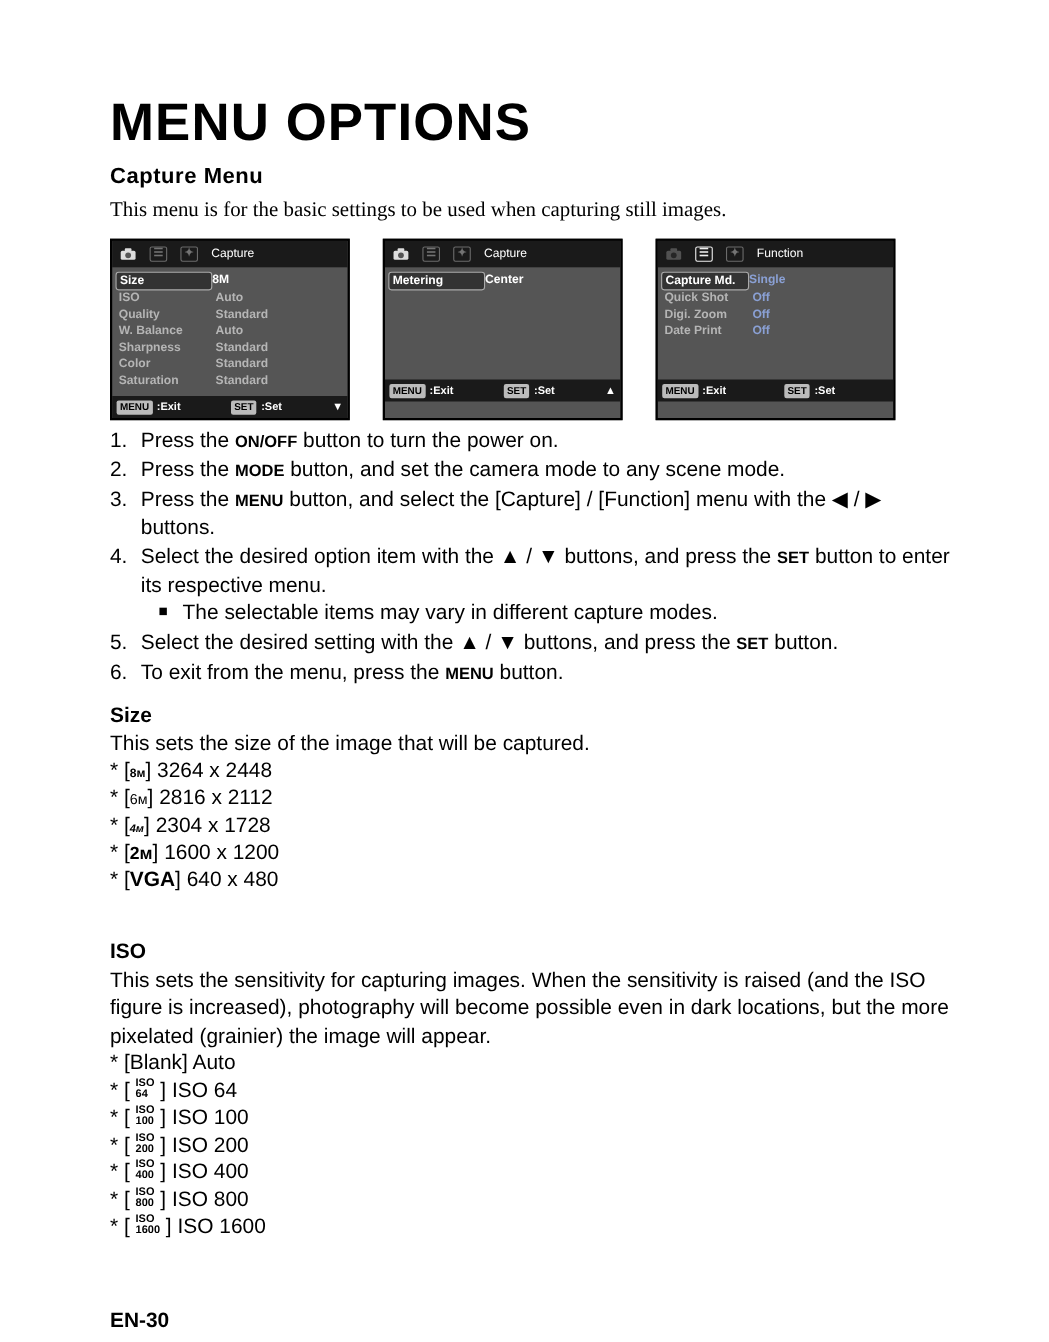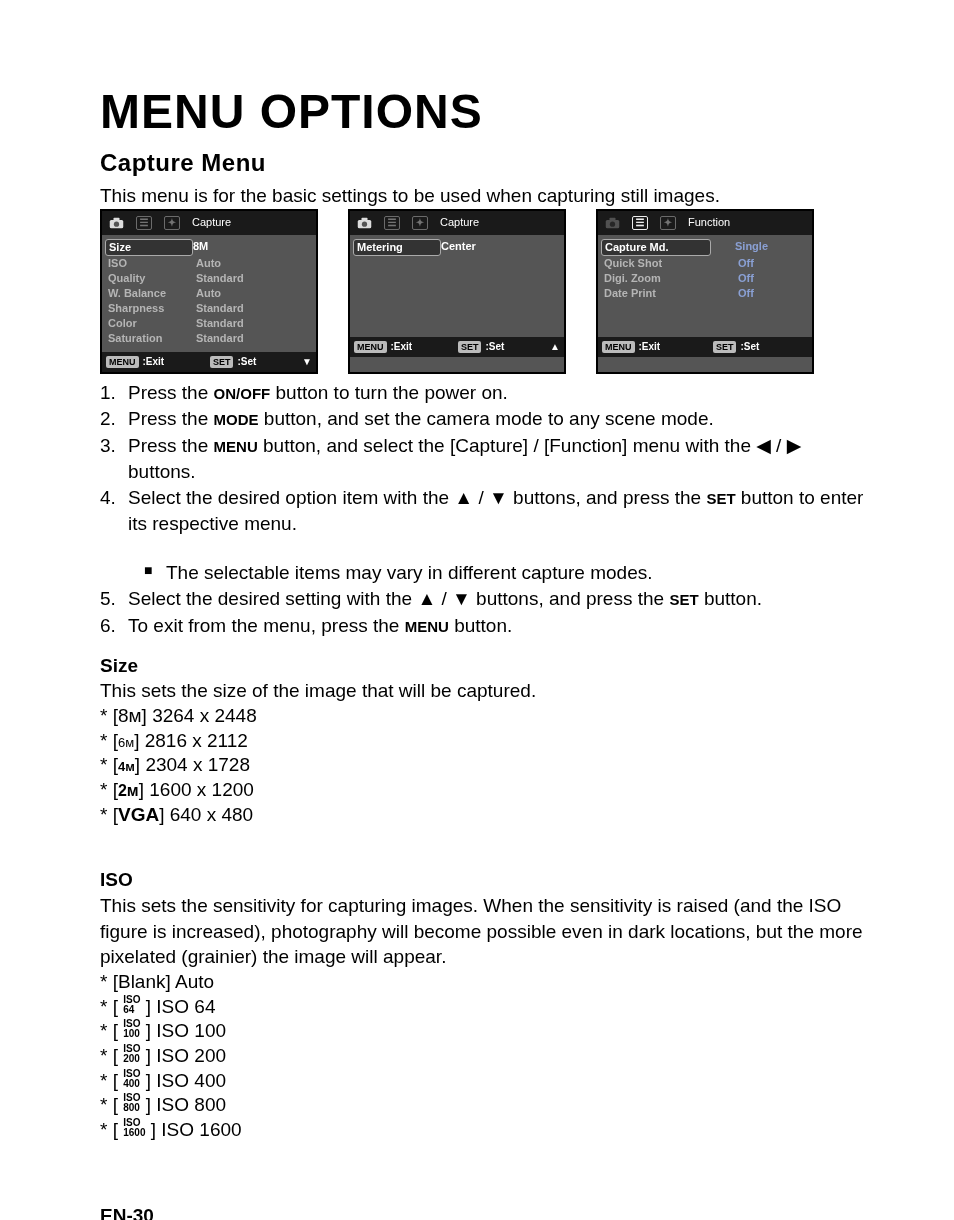--- a/index.html
+++ b/index.html
@@ -14,26 +14,26 @@
   }
   .h1 {
     font-family: Impact, Arial Black, sans-serif;
     font-size: 48px;
     font-weight: 900;
     letter-spacing: 1px;
     margin-bottom: 2px;
   }
   .h2 {
     font-family: Impact, Arial Black, sans-serif;
-    font-size: 24px;
+    font-size: 20px;
     font-weight: 900;
     letter-spacing: 0.5px;
     margin-bottom: 4px;
   }
-  .intro { margin-bottom: 0; }
+  .intro { margin-bottom: 14px; font-family: Liberation Serif, serif; }
   .screens {
     display: flex;
     gap: 30px;
     margin-bottom: 6px;
   }
   .screen {
     width: 218px;
     border: 2px solid #000;
     font-size: 11px;
     font-weight: bold;
@@ -68,22 +68,22 @@
   .row .l { width: 88px; }
   .row.sel .l, .row.sel .v { color:#fff; }
   .row.sel .l {
     background:#333;
     border:1px solid #aaa;
     border-radius:3px;
     padding:0 3px;
     margin-left:-3px;
     width:88px;
   }
-  .wide .row .l { width: 110px; }
-  .fn .row .v { color:#8aa0d4;padding-left:24px; }
+  .wide .row .l { width: 80px; }
+  .fn .row .v { color:#8aa0d4; }
   .sc-foot {
     background:#1a1a1a;
     height:20px;
     display:flex;
     align-items:center;
     padding:0 4px;
     color:#fff;
     font-size:10px;
     gap:4px;
   }
@@ -103,21 +103,20 @@
   }
   ol.steps > li > .num {
     width: 28px;
     flex-shrink: 0;
   }
   ol.steps > li > .txt { flex:1; }
   .sub-bullet {
     margin-left:16px;
     padding-left:22px;
     position:relative;
-    margin-top:23px;
   }
   .sub-bullet:before{
     content:"■";
     position:absolute;
     left:0;
     top:1px;
     font-size:14px;
   }
   .glyph {
     font-weight:bold;
@@ -325,23 +324,23 @@
 
   <li>
       <span class="num">6.</span>
     <span class="txt"><span>To exit from the menu, press the </span><span class="glyph">MENU</span><span> button.</span></span>
     </li>
 </ol>
 
 <div class="section-heading">Size</div>
 <div>This sets the size of the image that will be captured.</div>
 <div class="size-list">
-  <div class="opt-line">* [<span style="font-size:19px;font-weight:normal;">8ᴍ</span>] <span>3264 x 2448</span></div>
+  <div class="opt-line">* [<span style="font-size:11px;font-weight:bold;">8ᴍ</span>] <span>3264 x 2448</span></div>
   <div class="opt-line">* [<span style="font-size:13px;font-weight:normal;margin-top:28px;">6ᴍ</span>] <span>2816 x 2112</span></div>
-  <div class="opt-line">* [<span style="font-size:13px;font-weight:bold;">4ᴍ</span>] <span>2304 x 1728</span></div>
+  <div class="opt-line">* [<span style="font-size:10px;font-weight:bold;font-style:italic;">4ᴍ</span>] <span>2304 x 1728</span></div>
   <div class="opt-line">* [<span style="font-size:16px;font-weight:bold;">2ᴍ</span>] <span>1600 x 1200</span></div>
   <div class="opt-line">* [<span style="font-weight:bold;">VGA</span>] <span>640 x 480</span></div>
 </div>
 
 <div class="section-heading iso-heading">ISO</div>
 <div>This sets the sensitivity for capturing images. When the sensitivity is raised (and the ISO figure is increased), photography will become possible even in dark locations, but the more pixelated (grainier) the image will appear.</div>
 <div class="iso-list">
   <div class="opt-line">* <span>[Blank]</span> <span>Auto</span></div>
   <div class="opt-line">* [ <span style="font-size:10px;font-weight:bold;line-height:10px;display:inline-block;">ISO<br>64</span> ] <span>ISO  64</span></div>
   <div class="opt-line">* [ <span style="font-size:10px;font-weight:bold;line-height:10px;display:inline-block;">ISO<br>100</span> ] <span>ISO 100</span></div>

